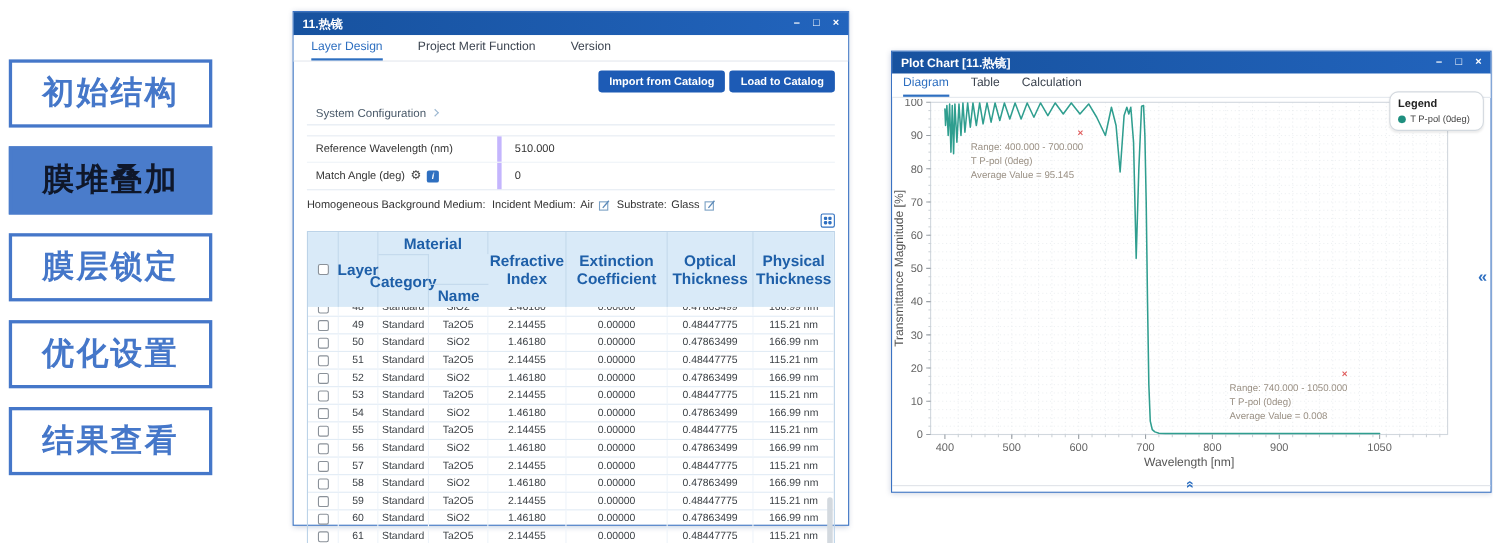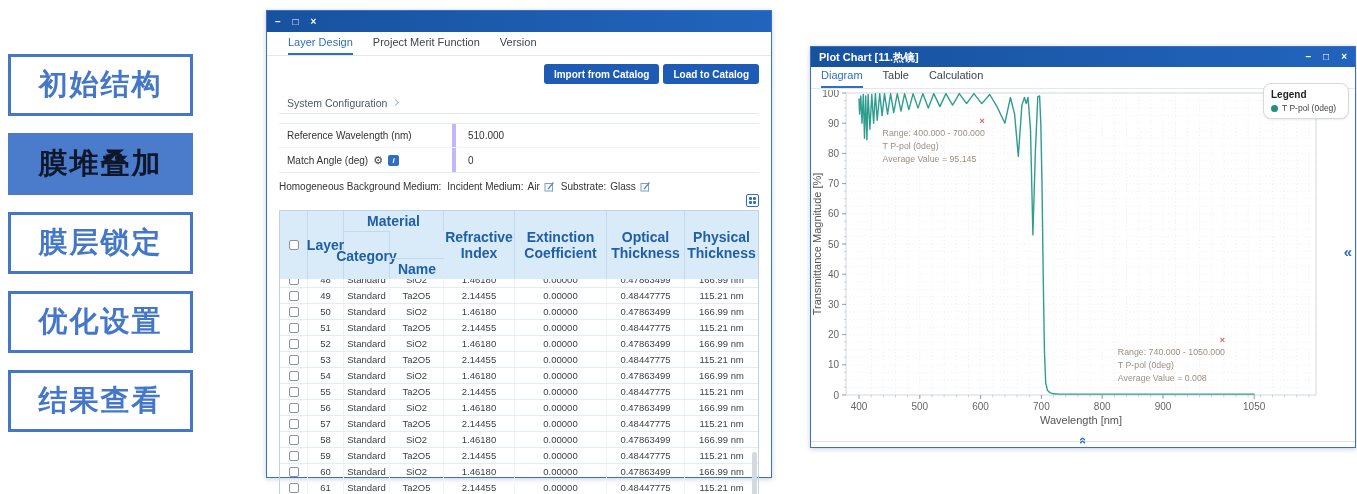--- a/index.html
+++ b/index.html
@@ -11,21 +11,21 @@
              display:flex; align-items:center; justify-content:center; font-size:29px; font-weight:bold; letter-spacing:2px; cursor:pointer; }
   .nav-box.active { background:#4a7ccb; border-color:#4a7ccb; color:#0f172a; }
 
   
   .win { position:absolute; background:#fff; border:1px solid #3a72c2; box-shadow:0 1px 5px rgba(30,60,120,.25); }
   .titlebar { height:21px; background:linear-gradient(90deg,#17529f,#2264bd); color:#fff; display:flex; align-items:center;
               padding:0 8px; font-size:11px; font-weight:bold; }
   .titlebar .title { flex:1; }
   .win-controls { display:flex; gap:12px; align-items:center; }
   .win-controls span { font-size:10px; cursor:pointer; line-height:1; }
-  .tabbar { height:24px; display:flex; align-items:flex-end; border-bottom:1px solid #e4e8ee; padding-left:21px; gap:20px; background:#fff; }
+  .tabbar { height:24px; display:flex; align-items:flex-end; border-bottom:1px solid #e4e8ee; padding-left:16px; gap:32px; background:#fff; }
   .tab { font-size:11px; color:#3c4450; padding-bottom:5px; border-bottom:2px solid transparent; cursor:pointer; white-space:nowrap; }
   .tab.active { color:#2e6fc0; border-bottom-color:#2e6fc0; }
 
   
   #design-win { left:266px; top:10px; width:506px; height:468px; }
   .dw-body { position:relative; padding:0 12px; }
   .btn-row { display:flex; justify-content:flex-end; gap:4px; margin-top:8px; }
   .blue-btn { background:#1d5bb5; color:#fff; font-size:10px; font-weight:bold; border:none; border-radius:3px;
               height:20px; padding:0 10px; cursor:pointer; }
   .sysconf { margin-top:8px; height:22px; display:flex; align-items:center; gap:6px; padding-left:8px;
@@ -105,20 +105,21 @@
     <div class="nav-box">
       <span>优化设置</span>
     </div>
     <div class="nav-box">
       <span>结果查看</span>
     </div>
   </div>
 
 <div class="win" id="design-win">
   <div class="titlebar">
+    <span class="title">11.热镜</span>
     <span class="win-controls">
       <span>–</span>
       <span>□</span>
       <span>×</span>
     </span>
   </div>
   <div class="tabbar">
     <span class="tab active">Layer Design</span>
     <span class="tab">Project Merit Function</span>
     <span class="tab">Version</span>

